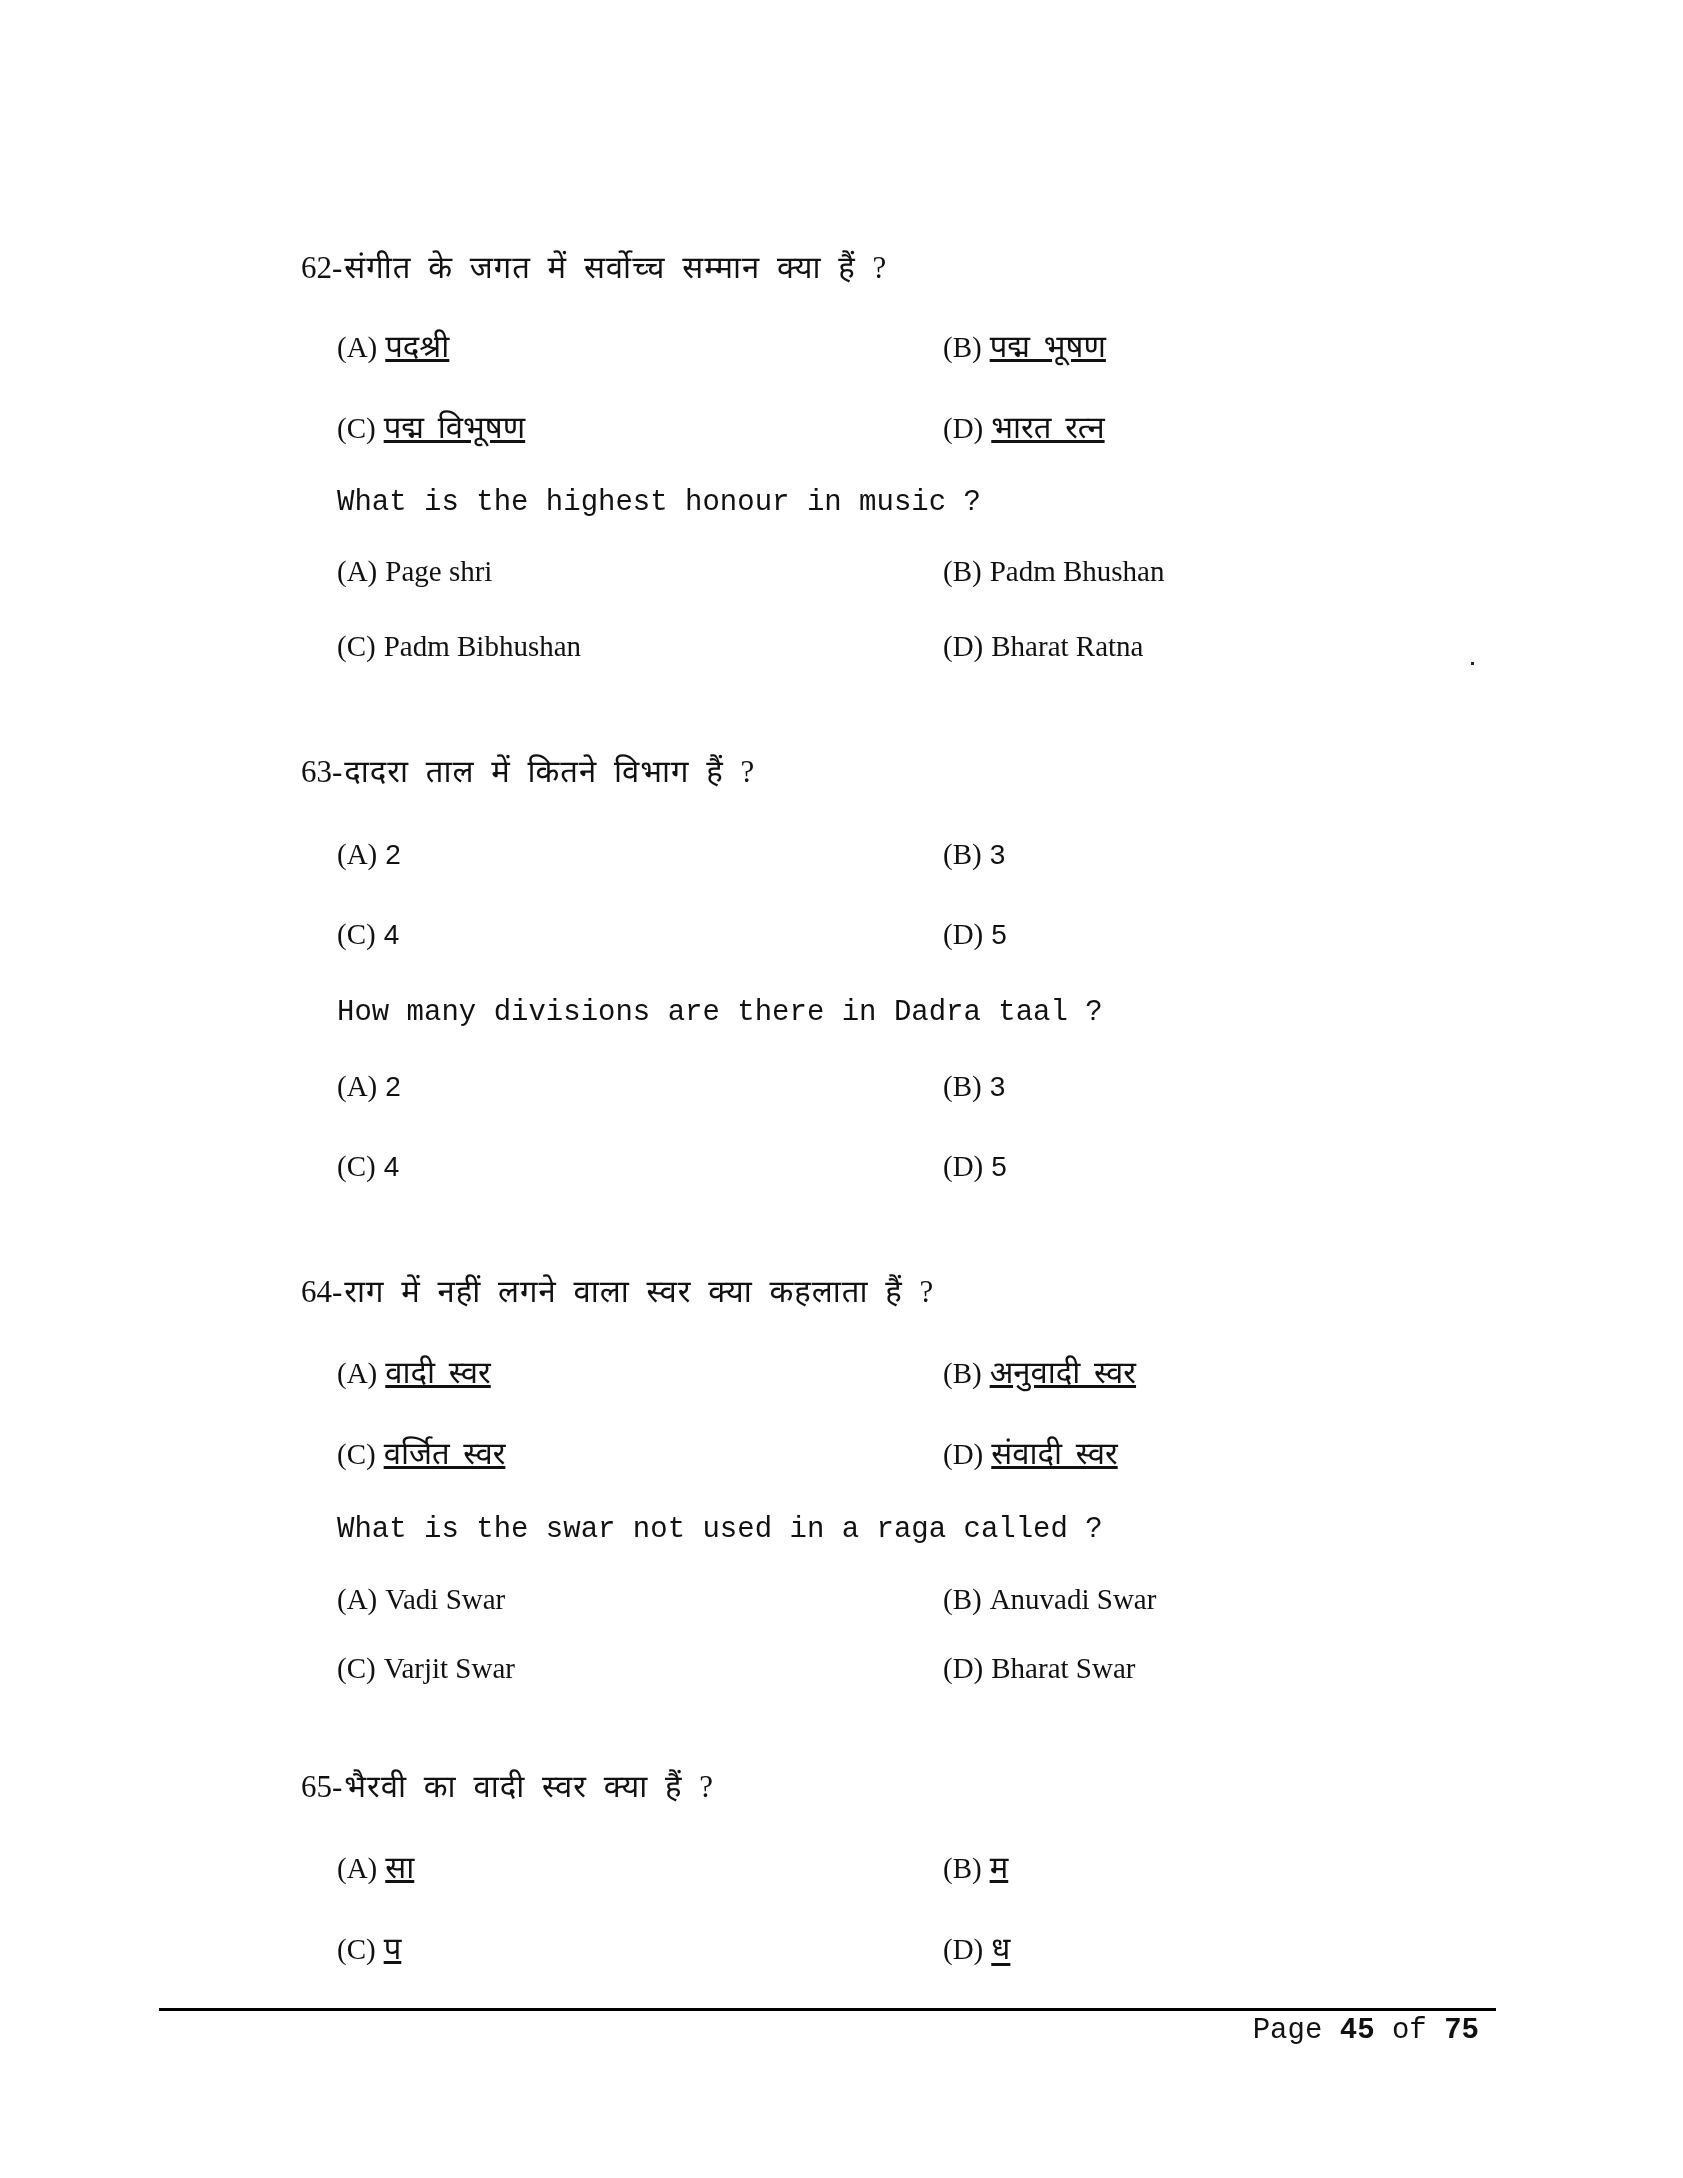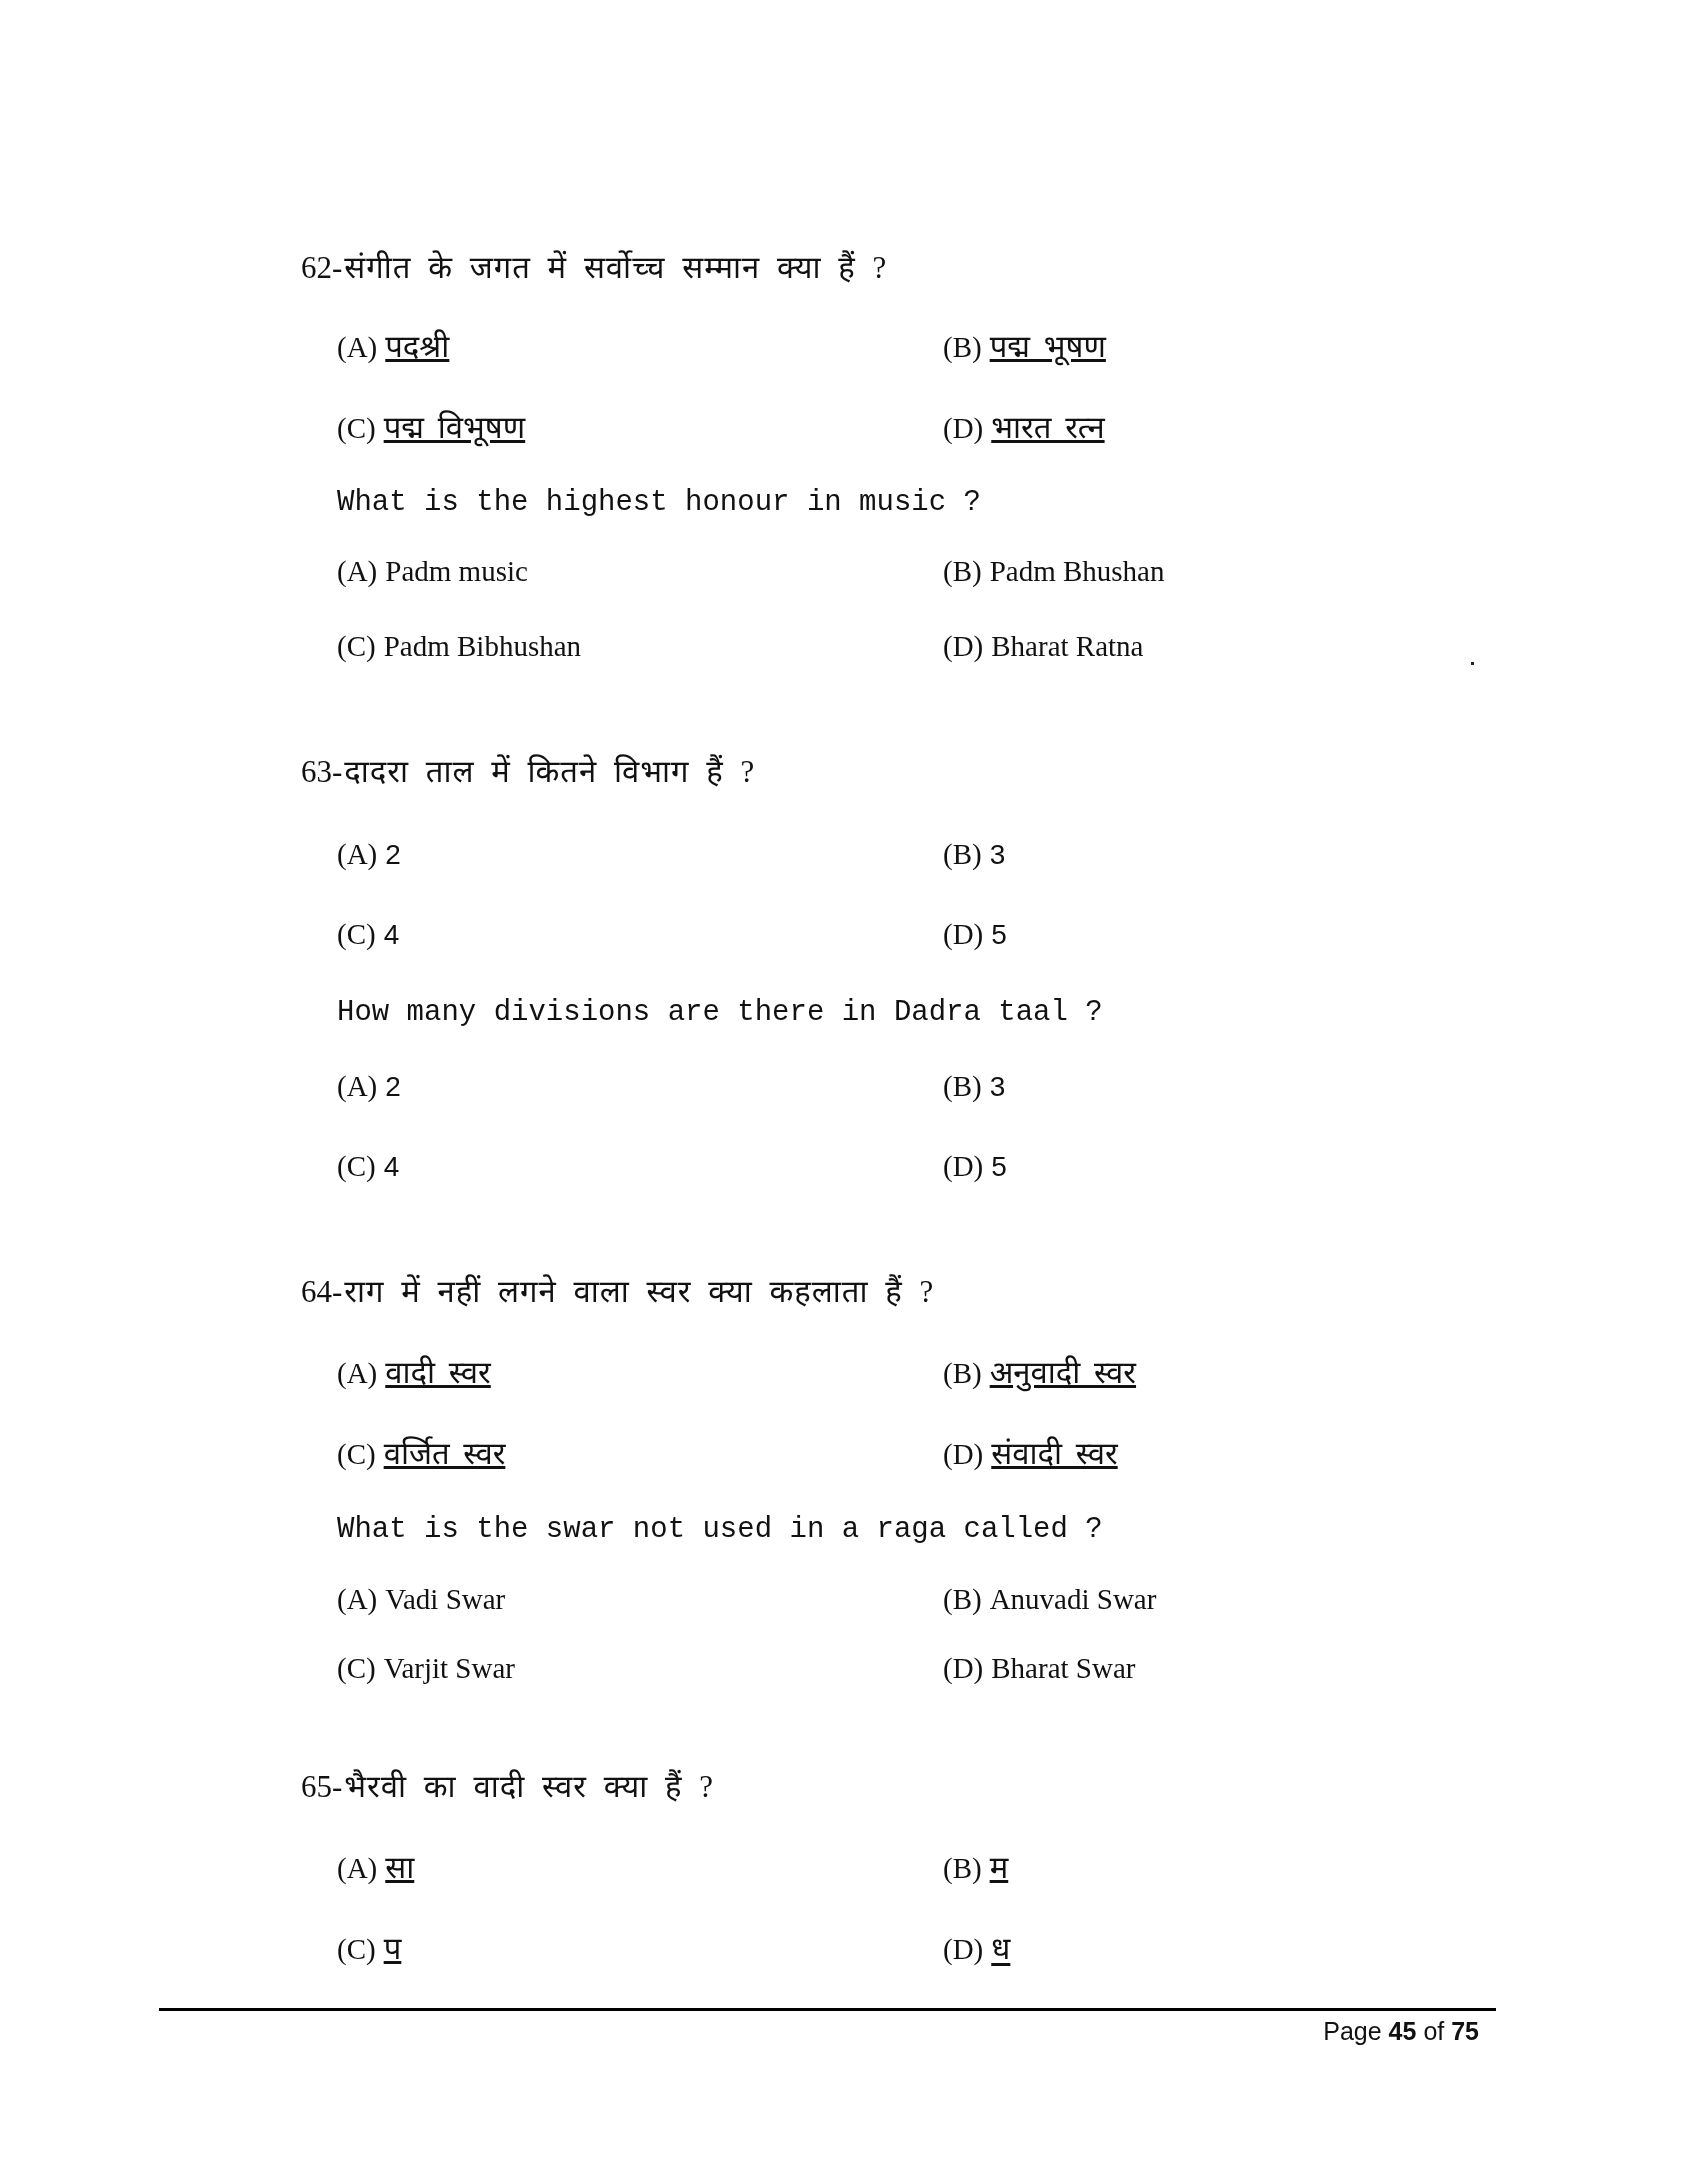--- a/index.html
+++ b/index.html
@@ -12,21 +12,21 @@
     .en { position: absolute; left: 290px; font-size: 29px; white-space: nowrap; font-family: Liberation Mono, monospace; }
     .opt { position: absolute; font-size: 29px; white-space: nowrap; }
     .opt.colA { left: 290px; }
     .opt.colB { left: 896px; }
     .opt .lbl { margin-right: 8px; }
     .opt .val.deva { font-size: 31px; word-spacing: 6px; text-decoration: underline; }
     .opt .val.num { font-family: "Liberation Sans", "DejaVu Sans", sans-serif; font-size: 28px; }
     .underline { text-decoration: underline; text-underline-offset: 4px; }
     .rule { position: absolute; left: 159px; top: 2008px; width: 1337px; height: 3px; background: #000; }
     .footer { position: absolute; right: 204px; top: 2013px; height: 36px; line-height: 36px;
-              font-family: Liberation Sans, sans-serif; font-size: 25px; color: #111; white-space: nowrap; }
+              font-family: Liberation Mono, monospace; font-size: 29px; color: #111; white-space: nowrap; }
     .footer b { font-weight: bold; }
     .stray-dot { position: absolute; left: 1471px; top: 662px; width: 3px; height: 3px; background: #222; }
   </style>
 </head>
 <body>
 
 <div class="row serif" style="top:246px">
   <span class="q"><span class="qnum">62-</span><span class="qtext">संगीत के जगत में सर्वोच्च सम्मान क्या हैं ?</span></span>
 </div>
 <div class="row serif" style="top:325px">
@@ -34,21 +34,21 @@
   <span class="opt colB"><span class="lbl">(B)</span><span class="val deva">पद्म भूषण</span></span>
 </div>
 <div class="row serif" style="top:406px">
   <span class="opt colA"><span class="lbl">(C)</span><span class="val deva">पद्म विभूषण</span></span>
   <span class="opt colB"><span class="lbl">(D)</span><span class="val deva">भारत रत्न</span></span>
 </div>
 <div class="row serif" style="top:481px">
   <span class="en">What is the highest honour in music ?</span>
 </div>
 <div class="row serif" style="top:549px">
-  <span class="opt colA"><span class="lbl">(A)</span><span class="val">Padm music</span></span>
+  <span class="opt colA"><span class="lbl">(A)</span><span class="val">Page shri</span></span>
   <span class="opt colB"><span class="lbl">(B)</span><span class="val">Padm Bhushan</span></span>
 </div>
 <div class="row serif" style="top:624px">
   <span class="opt colA"><span class="lbl">(C)</span><span class="val">Padm Bibhushan</span></span>
   <span class="opt colB"><span class="lbl">(D)</span><span class="val">Bharat Ratna</span></span>
 </div>
 
 <div class="stray-dot"></div>
 
 <div class="row serif" style="top:750px">

